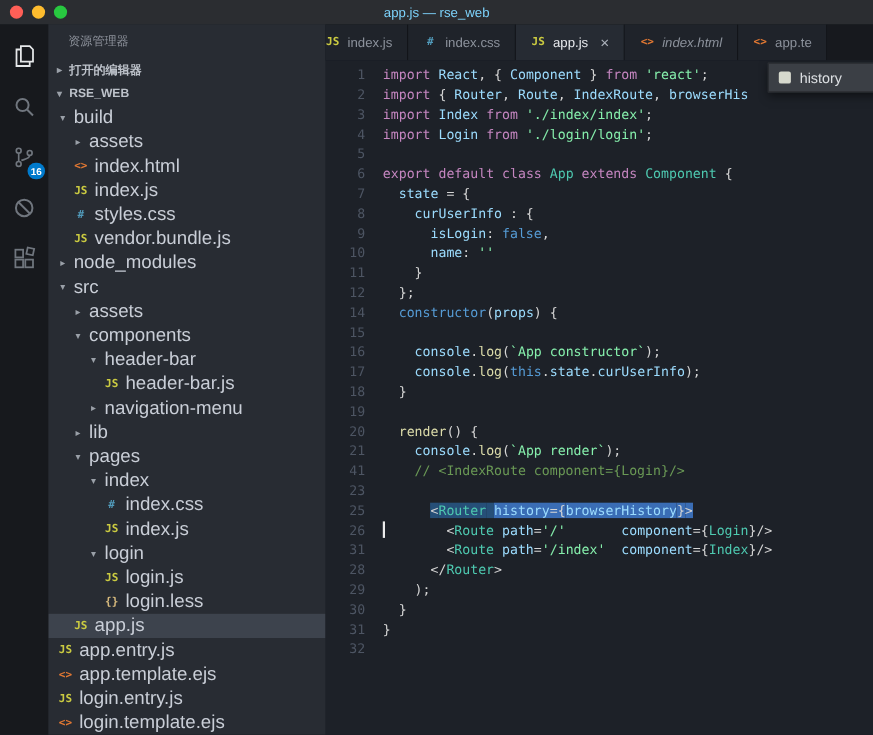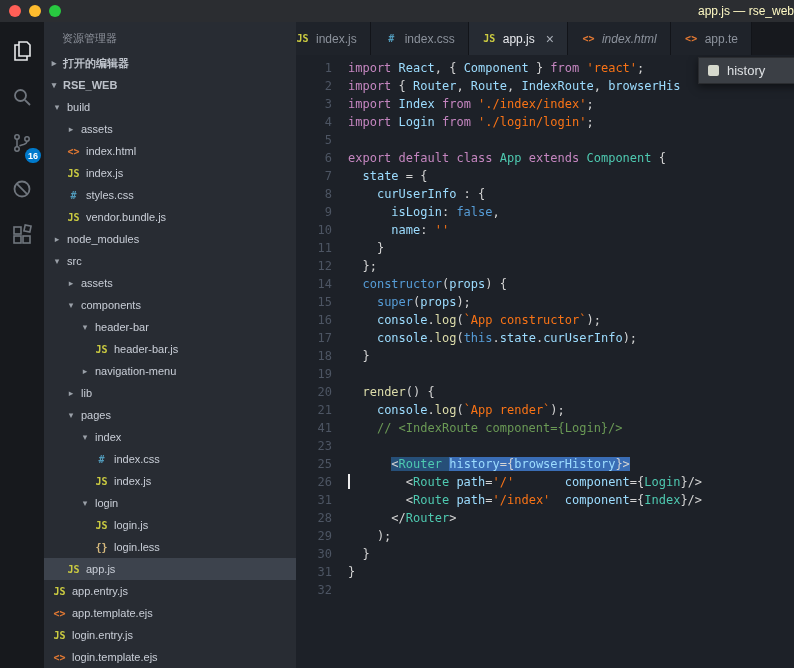--- a/index.html
+++ b/index.html
@@ -6,21 +6,21 @@
   html,body { width:794px; height:668px; overflow:hidden; background:#1d2128;
               font-family:"Liberation Sans", sans-serif; }
   .window { width:794px; height:668px; display:flex; flex-direction:column; }
 
   
   .titlebar { flex:0 0 22px; background:#2b2d31; position:relative;
               display:flex; align-items:center; }
   .traffic { position:absolute; left:9px; top:5px; display:flex; gap:8px; }
   .light { width:12px; height:12px; border-radius:50%; cursor:pointer; }
   .light.red{background:#ff5f57}.light.yellow{background:#febc2e}.light.green{background:#28c840}
-  .win-title { flex:1; text-align:right; font-size:12px; color:#fef9c3; }
+  .win-title { flex:1; text-align:center; font-size:12px; color:#7dd3fc; }
 
   .main { flex:1; display:flex; min-height:0; }
 
   
   .activitybar { width:44px; background:#17191d; display:flex; flex-direction:column;
                  align-items:center; padding-top:6px; }
   .ab-item { width:44px; height:46px; display:flex; align-items:center; justify-content:center;
              position:relative; color:#70767e; cursor:pointer; }
   .ab-item.active { color:#e6e8ea; }
   .ab-item svg { width:24px; height:24px; }
@@ -32,37 +32,37 @@
   .sidebar { width:252px; background:#282c33; overflow:hidden; color:#c2c7d0; }
   .sidebar-title { height:30px; line-height:32px; padding-left:18px; font-size:11px; color:#8d929b; }
   .section { height:22px; display:flex; align-items:center; gap:4px; padding-left:5px;
              font-size:11px; font-weight:bold; color:#bdc2ca; cursor:pointer; }
   .twisty { color:#9aa0a8; font-size:9px; width:10px; text-align:center; flex:0 0 10px; }
   .row { height:22px; display:flex; align-items:center; gap:5px; white-space:nowrap; cursor:pointer; }
   .row.selected { background:#3d434d; }
   .ficon { font-weight:bold; font-size:10px; width:15px; text-align:center; flex:0 0 15px;
            font-family:"DejaVu Sans Mono", monospace; }
   .ic-js{color:#cbcb41}.ic-css{color:#519aba}.ic-html{color:#e37933}.ic-less{color:#d7ba7d}
-  .rlabel { font-size:11px; color:#c9ced7; }
+  .rlabel { font-size:17px; color:#c9ced7; }
 
   
   .editor-area { flex:1; display:flex; flex-direction:column; min-width:0; }
   .tabbar { flex:0 0 33px; background:#17191e; display:flex; overflow:hidden; }
   .tab { display:flex; align-items:center; gap:6px; padding:0 13px; background:#1f232a;
          border-right:1px solid #121419; font-size:12px; color:#8c929c; cursor:pointer; flex:0 0 auto; }
   .tab.active { background:#262b33; color:#e9ebef; }
   .tab.preview .tab-label { font-style:italic; }
   .tab-close { margin-left:5px; color:#a9afb8; font-size:14px; line-height:14px; }
 
   .editor { flex:1; background:#1d2128; position:relative; overflow:hidden; padding-top:4px; }
   .line { display:flex; height:18px; line-height:18px;
           font-family:"DejaVu Sans Mono", monospace; font-size:12px; }
   .ln { flex:0 0 36px; width:36px; text-align:right; color:#4d5563; user-select:none; }
   .lc { white-space:pre; padding-left:16px; color:#d4d4d4; }
-  .tk-kw{color:#c586c0}.tk-type{color:#4ec9b0}.tk-str{color:#f97316}.tk-var{color:#9cdcfe}
+  .tk-kw{color:#c586c0}.tk-type{color:#4ec9b0}.tk-str{color:#86efac}.tk-var{color:#9cdcfe}
   .tk-fn{color:#dcdcaa}.tk-b{color:#569cd6}.tk-cm{color:#6a9955}.tk-d{color:#d4d4d4}
   .sel{background:#264f78}.sel2{background:#3a6db5}
   .cursor { display:inline-block; width:2px; height:15px; background:#ececec;
             vertical-align:middle; margin-right:-2px; position:relative; top:-1px; }
 
   .suggest { position:absolute; top:2px; left:402px; width:116px; height:27px;
              background:#3b3f45; border:1px solid #2a2c30; z-index:5;
              box-shadow:0 3px 8px rgba(0,0,0,.5); display:flex; align-items:center;
              gap:8px; padding:0 9px; cursor:pointer; }
   .s-icon { width:11px; height:11px; background:#d6d9cd; border-radius:2px; flex:0 0 11px; }
@@ -311,21 +311,20 @@
             <div class="line">
               <span class="ln">12</span>
               <span class="lc"><span class="tk-d">  };</span></span>
             </div>
             <div class="line">
               <span class="ln">14</span>
               <span class="lc"><span class="tk-d">  </span><span class="tk-b">constructor</span><span class="tk-d">(</span><span class="tk-var">props</span><span class="tk-d">) {</span></span>
             </div>
             <div class="line">
               <span class="ln">15</span>
-              <span class="lc"><span class="tk-d">    </span><span class="tk-b">super</span><span class="tk-d">(</span><span class="tk-var">props</span><span class="tk-d">);</span></span>
             </div>
             <div class="line">
               <span class="ln">16</span>
               <span class="lc"><span class="tk-d">    </span><span class="tk-var">console</span><span class="tk-d">.</span><span class="tk-fn">log</span><span class="tk-d">(</span><span class="tk-str">`App constructor`</span><span class="tk-d">);</span></span>
             </div>
             <div class="line">
               <span class="ln">17</span>
               <span class="lc"><span class="tk-d">    </span><span class="tk-var">console</span><span class="tk-d">.</span><span class="tk-fn">log</span><span class="tk-d">(</span><span class="tk-b">this</span><span class="tk-d">.</span><span class="tk-var">state</span><span class="tk-d">.</span><span class="tk-var">curUserInfo</span><span class="tk-d">);</span></span>
             </div>
             <div class="line">

